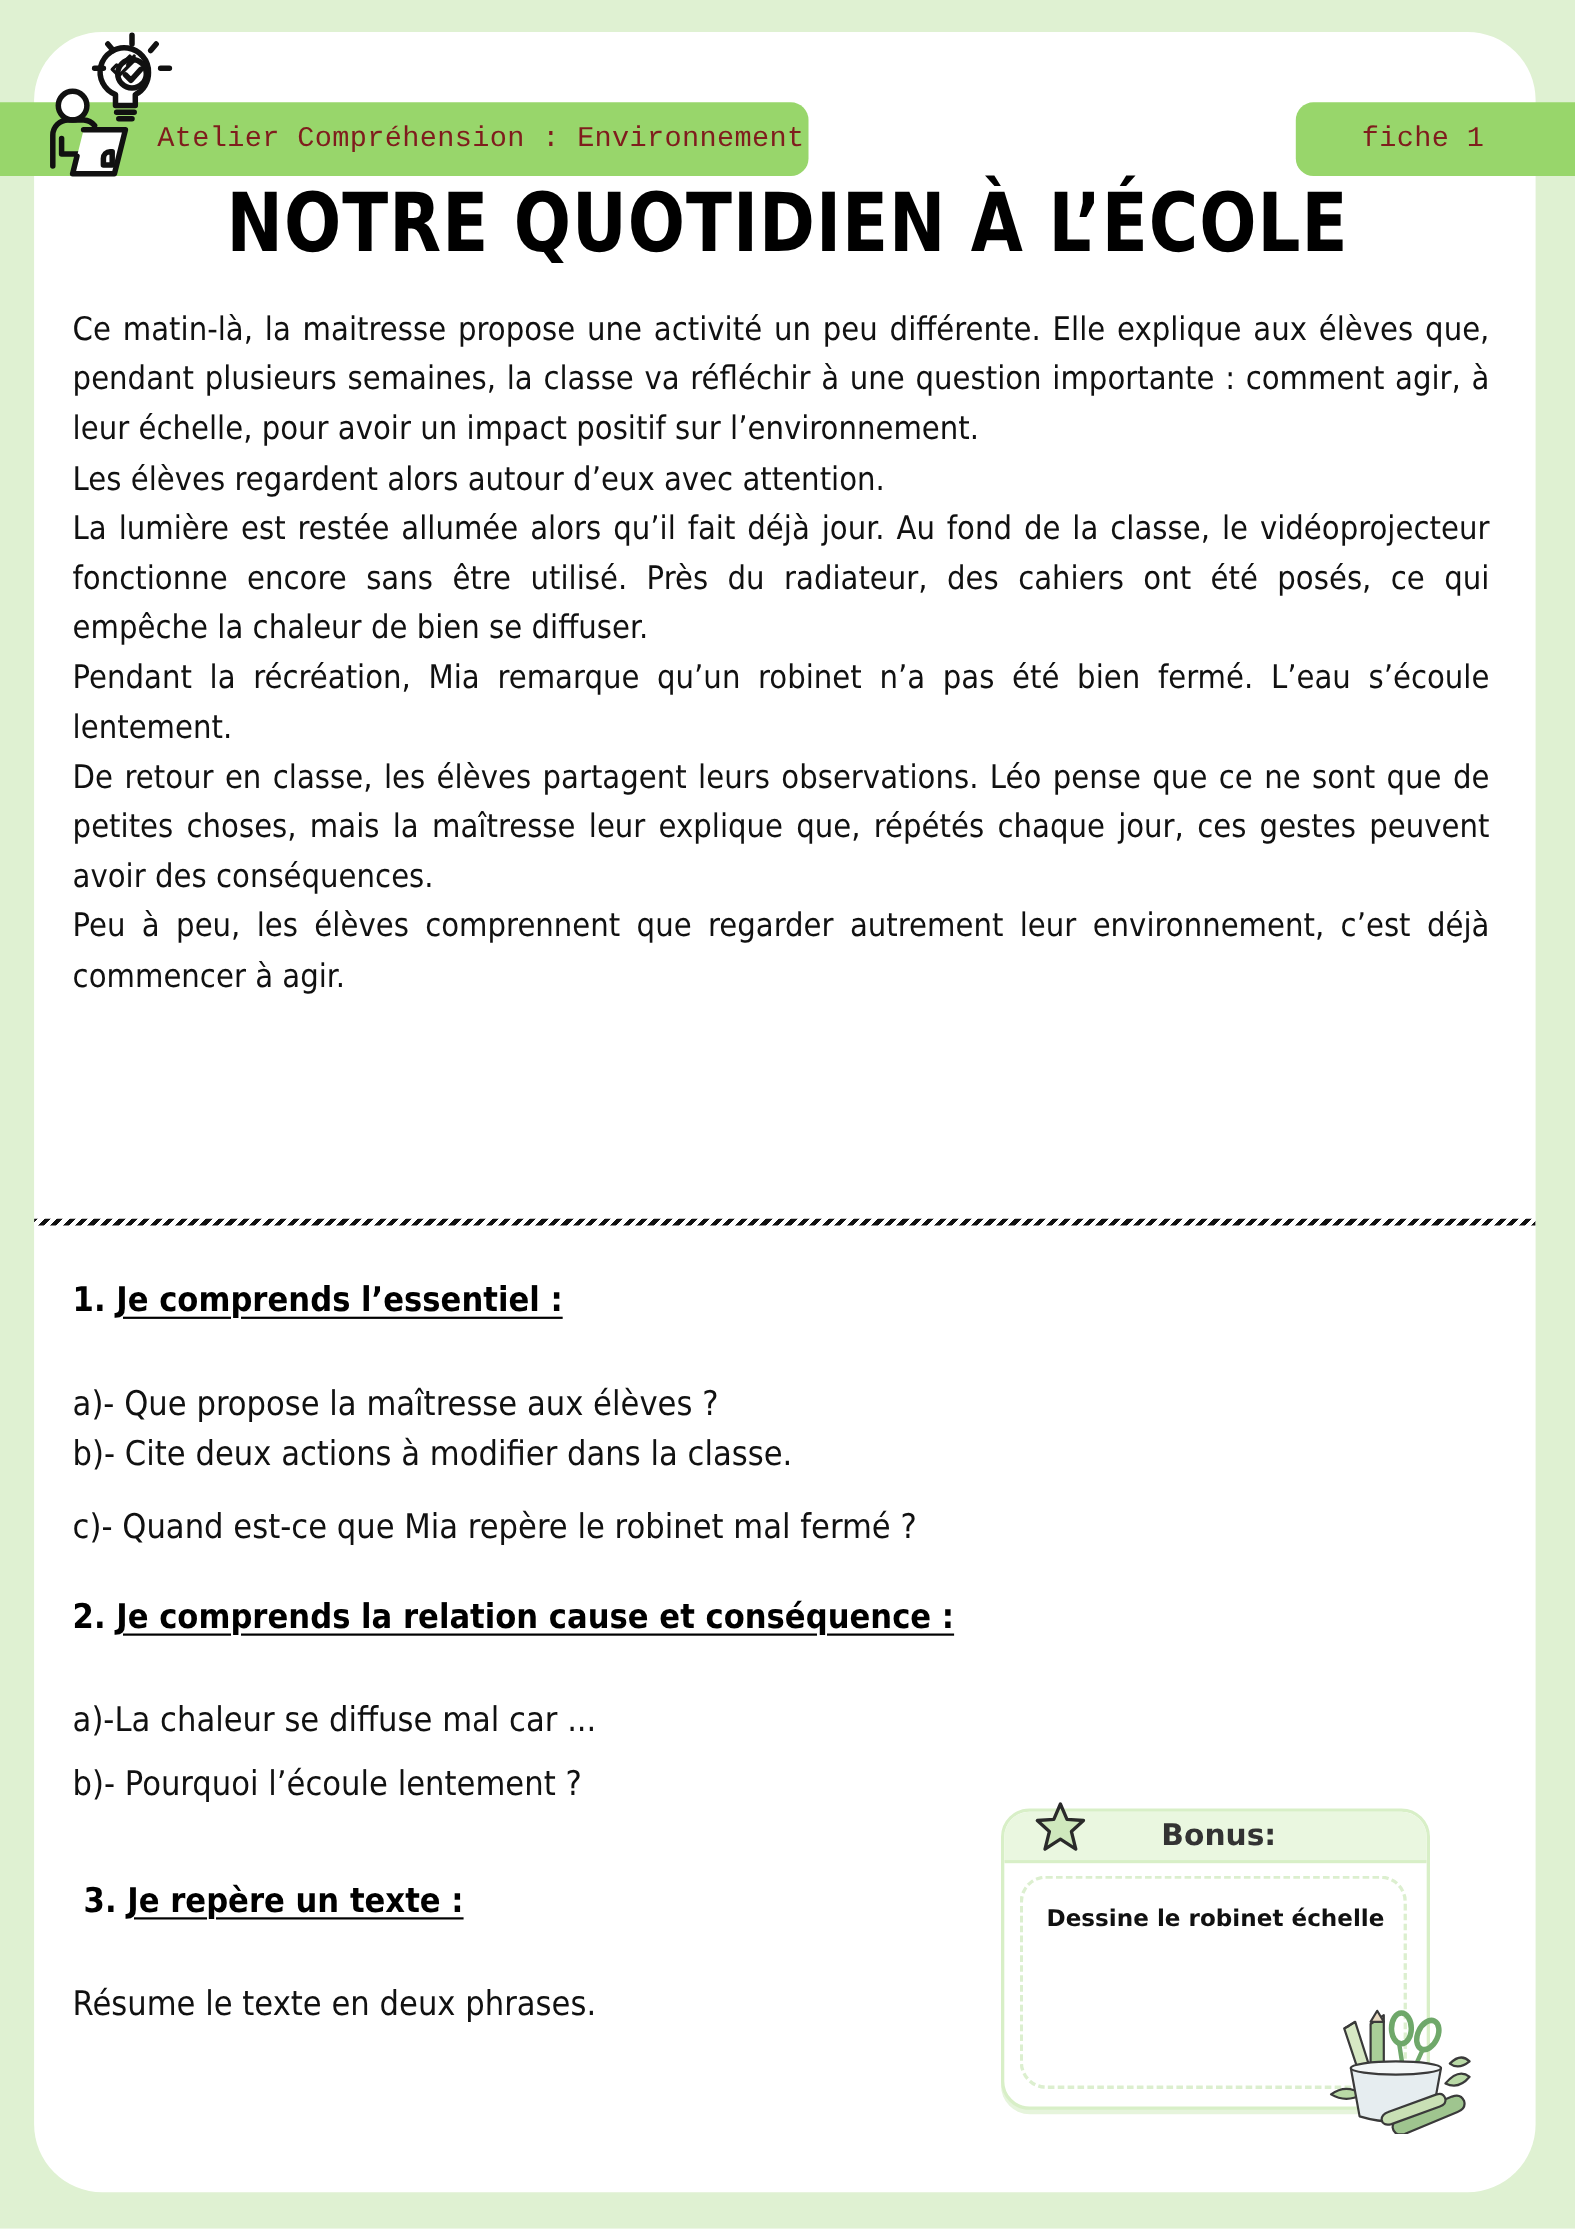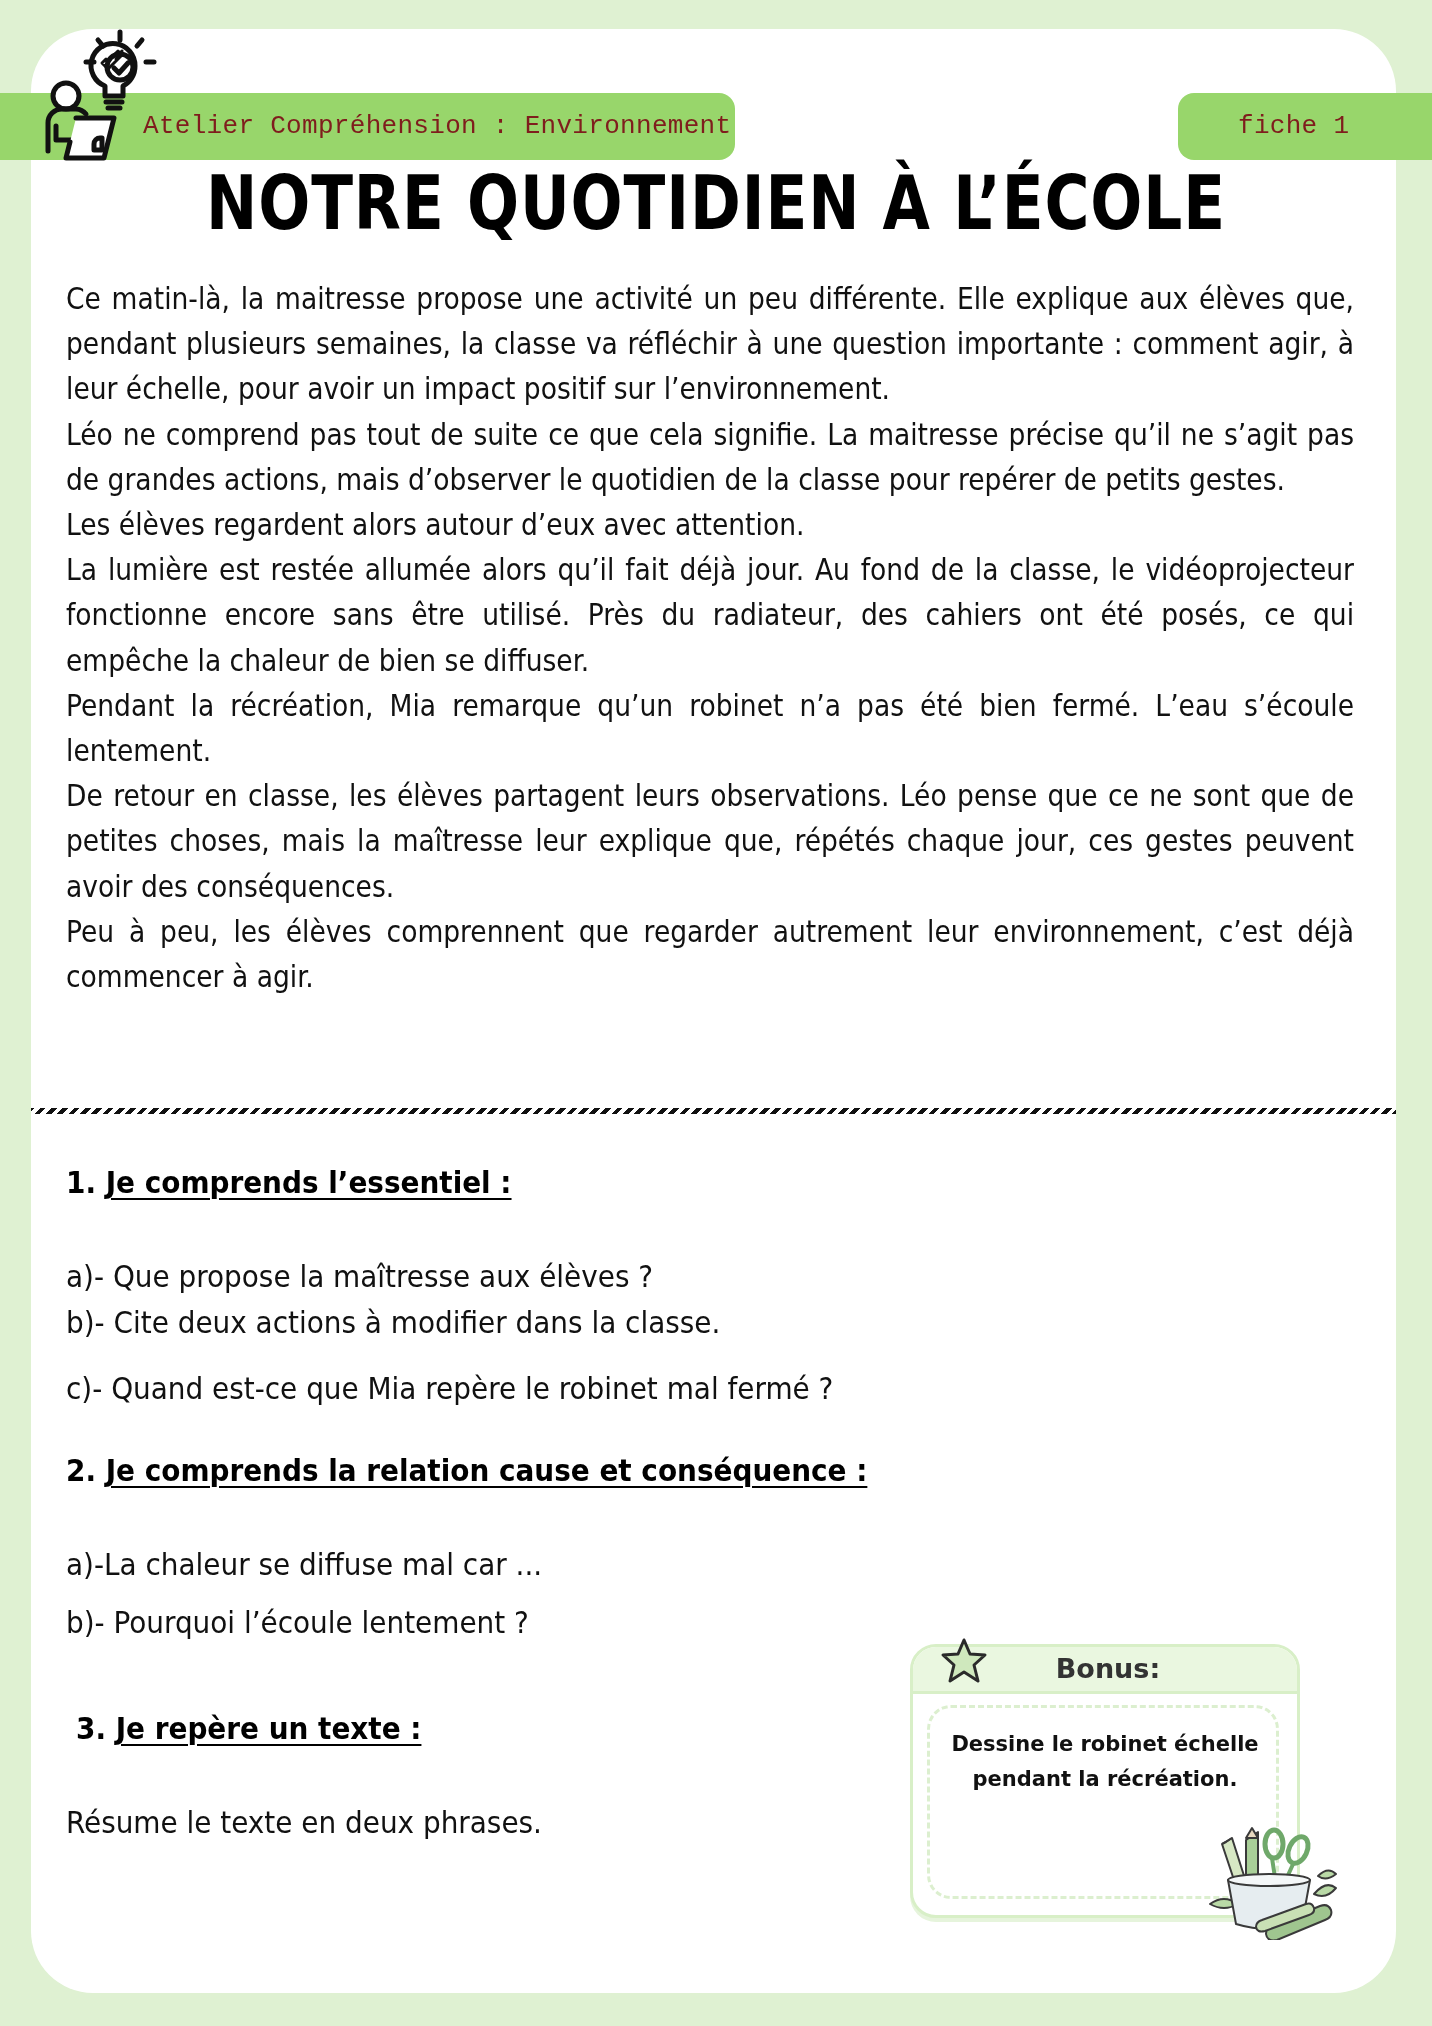--- a/index.html
+++ b/index.html
@@ -111,21 +111,20 @@
   <path d="M12 125 v-28 a14 14 0 0 1 14 -14 h14 a14 14 0 0 1 10 5" fill="none"></path>
   <path d="M20 100 v14 h22"></path>
   <path d="M40 92 h38 l-10 40 h-38 l4 -16" fill="#fff"></path>
   <path d="M58 118 a6 6 0 0 1 6 -6 h2 v12 h-8 z"></path>
 </svg>
 
 <div class="title">NOTRE QUOTIDIEN À L’ÉCOLE</div>
 
 <div class="story">
   <p>Ce matin-là, la maitresse propose une activité un peu différente. Elle explique aux élèves que, pendant plusieurs semaines, la classe va réfléchir à une question importante : comment agir, à leur échelle, pour avoir un impact positif sur l’environnement.</p>
-  <p>Léo ne comprend pas tout de suite ce que cela signifie. La maitresse précise qu’il ne s’agit pas de grandes actions, mais d’observer le quotidien de la classe pour repérer de petits gestes.</p>
   <p>Les élèves regardent alors autour d’eux avec attention.</p>
   <p>La lumière est restée allumée alors qu’il fait déjà jour. Au fond de la classe, le vidéoprojecteur fonctionne encore sans être utilisé. Près du radiateur, des cahiers ont été posés, ce qui empêche la chaleur de bien se diffuser.</p>
   <p>Pendant la récréation, Mia remarque qu’un robinet n’a pas été bien fermé. L’eau s’écoule lentement.</p>
   <p>De retour en classe, les élèves partagent leurs observations. Léo pense que ce ne sont que de petites choses, mais la maîtresse leur explique que, répétés chaque jour, ces gestes peuvent avoir des conséquences.</p>
   <p>Peu à peu, les élèves comprennent que regarder autrement leur environnement, c’est déjà commencer à agir.</p>
 </div>
 
 <div class="divider"></div>
 
 <div class="q-head" style="left:66px; top:1164px;">
@@ -151,21 +150,20 @@
 
 <div class="bonus">
   <div class="bonus-header"></div>
   <svg class="star" viewBox="0 0 54 54">
     <path d="M27 5 L33 19 L48 20 L37 30 L41 46 L27 37 L13 46 L17 30 L6 20 L21 19 Z" fill="#cfe8bd" stroke="#2a2a2a" stroke-width="3" stroke-linejoin="round"></path>
   </svg>
   <div class="bonus-title">Bonus:</div>
   <div class="bonus-inner"></div>
   <div class="bonus-text">
     <div>Dessine le robinet échelle</div>
-    <div>pendant la récréation.</div>
   </div>
 </div>
 
 <svg class="pot" viewBox="0 0 140 116" stroke="#3a3a3a" stroke-width="2" stroke-linejoin="round">
 
   <path d="M8 80 q14 -10 28 0 q-14 8 -28 0z" fill="#b9d9a6"></path>
   <path d="M112 70 q12 -14 22 -6 q-10 12 -22 6z" fill="#b9d9a6"></path>
   <path d="M116 52 q10 -10 18 -2 q-10 8 -18 2z" fill="#b9d9a6"></path>
 
   <path d="M30 14 l14 44 l-10 4 l-14 -42z" fill="#d7e8c4"></path>

